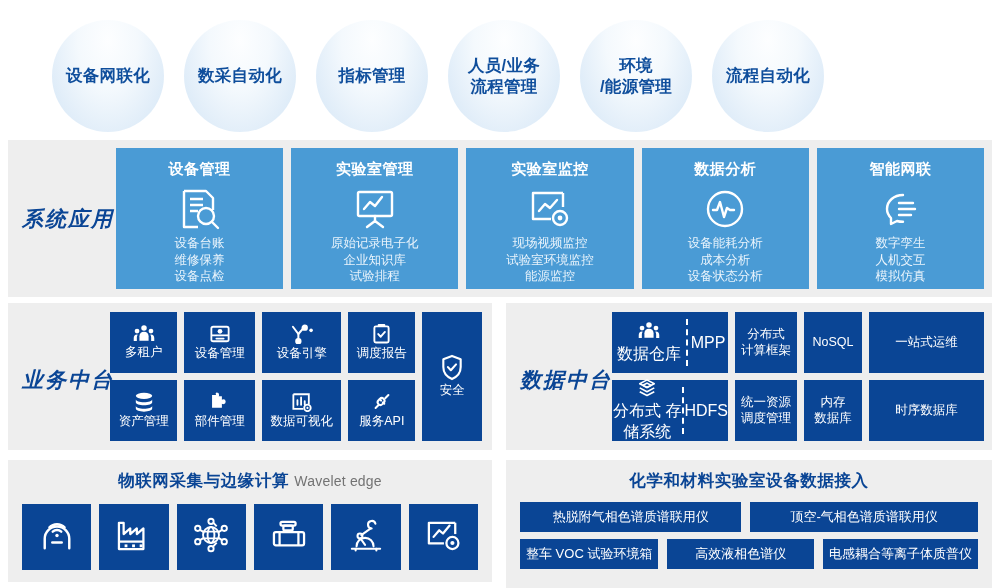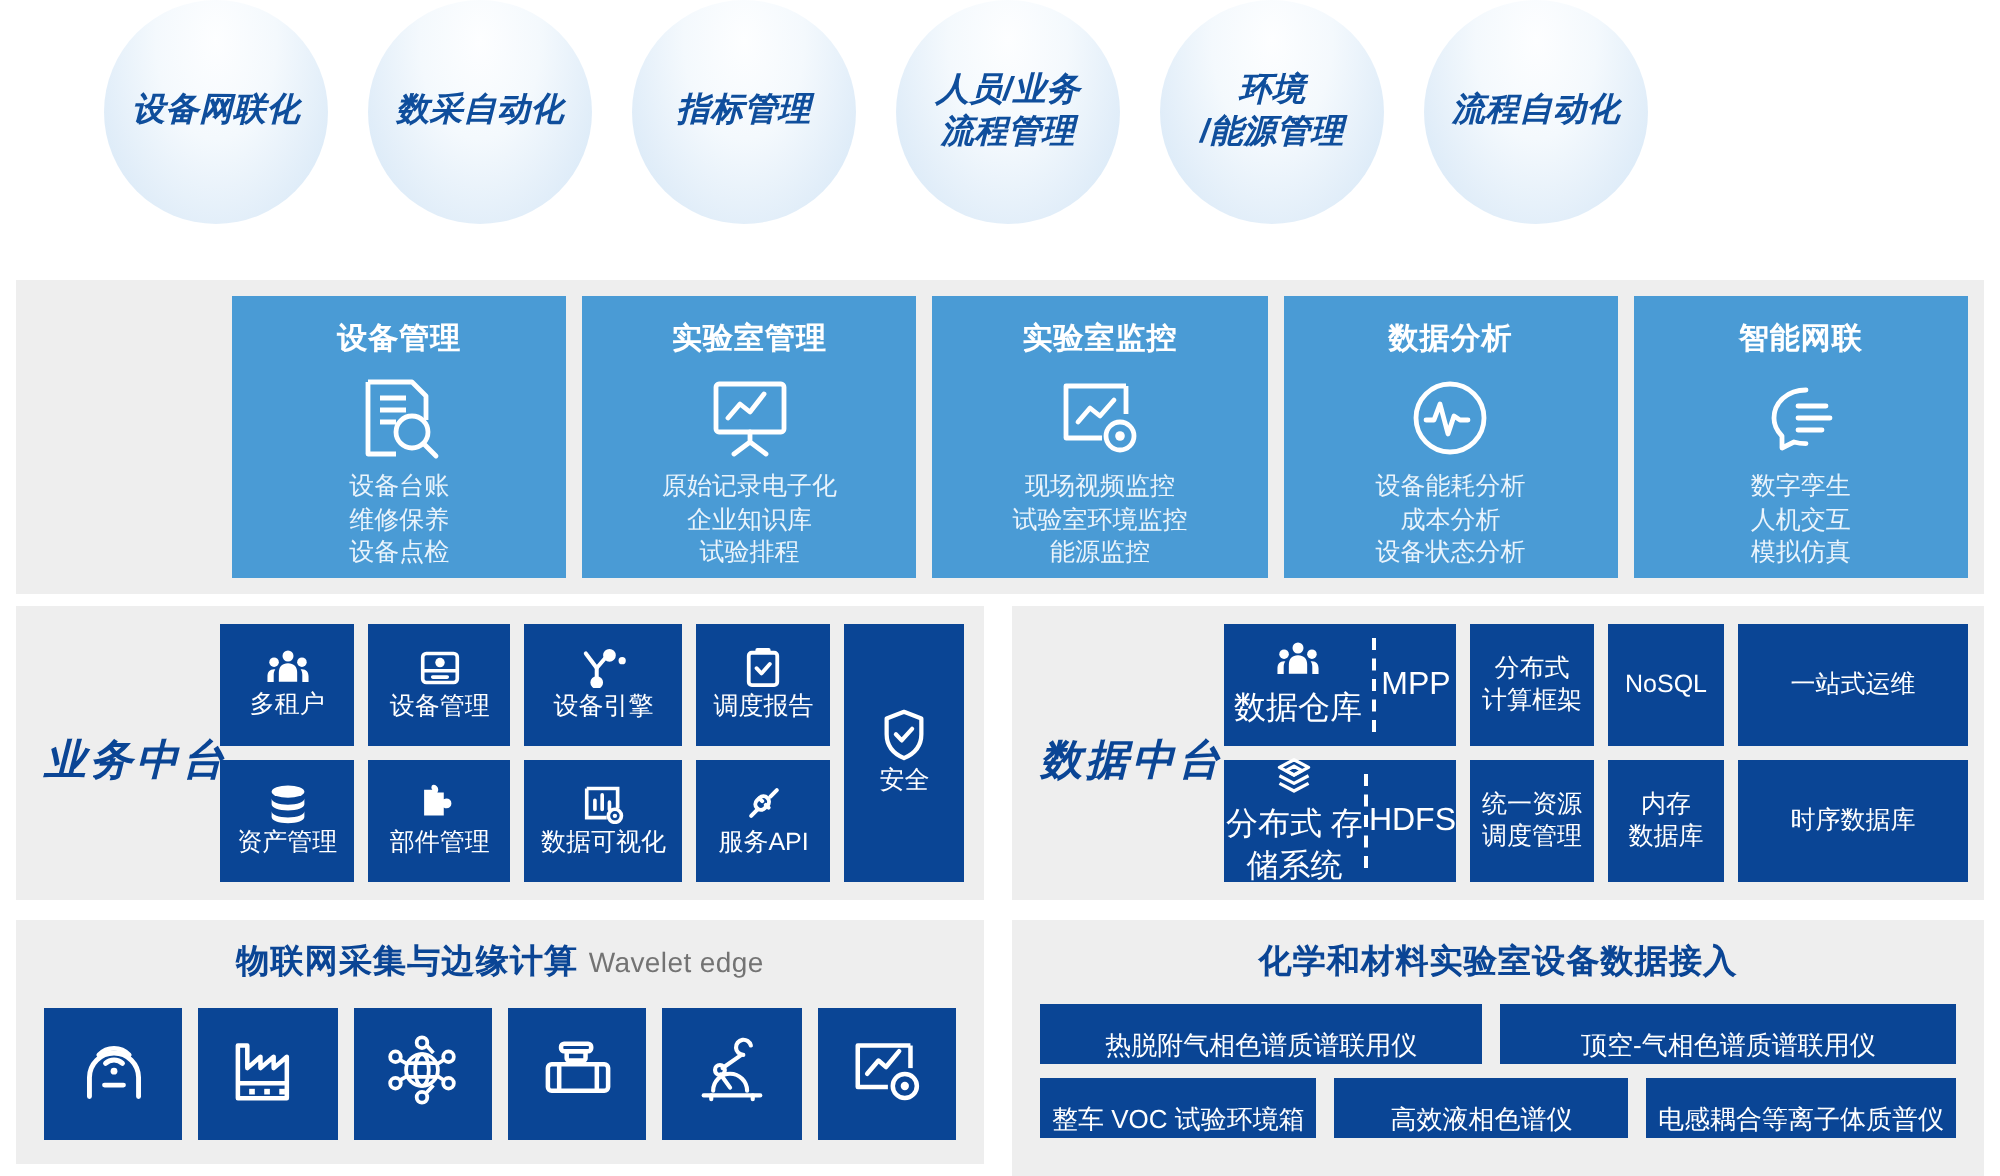--- a/index.html
+++ b/index.html
@@ -7,23 +7,22 @@
     width: 1000px; height: 588px;
     background: #ffffff;
     font-family: "Liberation Sans", "DejaVu Sans", sans-serif;
     overflow: hidden;
   }
   .page { position: relative; width: 1000px; height: 588px; }
 
   
   .caps {
     position: absolute; left: 0; top: 0; width: 876px; height: 132px;
-    display: flex; align-items: flex-start; justify-content: space-between;
+    display: flex; align-items: flex-end; justify-content: space-between;
     padding: 0 52px;
-    font-style: italic;
   }
   .cap {
     width: 112px; height: 112px; border-radius: 50%;
     background: radial-gradient(ellipse at 50% 18%, #fdfeff 0%, #f4f9fd 38%, #e2eef9 72%, #d3e6f6 100%);
     display: flex; align-items: center; justify-content: center;
     text-align: center;
   }
   .cap span {
     font-size: 16.5px; font-weight: bold; color: #0f4e9c;
     line-height: 1.28; letter-spacing: .3px; white-space: pre-line;
@@ -109,21 +108,21 @@
     width: 456px; height: 66px; display: flex; gap: 8px;
   }
   .iot-tile {
     flex: 1 1 0; background: #0a4595;
     display: flex; align-items: center; justify-content: center;
   }
   .lab-rows { position: absolute; left: 14px; top: 42px; width: 458px; }
   .lab-line { display: flex; gap: 9px; margin-bottom: 7px; }
   .lab-tile {
     background: #0a4595; color: #fff; height: 30px;
-    display: flex; align-items: flex-end; justify-content: center;
+    display: flex; align-items: center; justify-content: center;
     font-size: 13px; white-space: nowrap; padding: 0 6px;
   }
 </style>
 </head>
 <body>
 
 <div class="page">
 
   <div class="caps">
     <div class="cap">
@@ -142,20 +141,21 @@
     <div class="cap">
       <span>环境
 /能源管理</span>
     </div>
     <div class="cap">
       <span>流程自动化</span>
     </div>
   </div>
 
   <div class="panel" id="sec-sysapp"></div>
+  <div class="rowlabel" id="lbl-sysapp">系统应用</div>
 
   <div class="app-wrap" style="left:116px; top:148px;">
 
     <div class="app-card">
       <div class="app-title">设备管理</div>
       <div class="app-ico">
         <svg width="40" height="42" viewBox="0 0 40 42" fill="none" stroke="#fff" stroke-width="2.4">
           <path d="M4 3h22l7 7v12" stroke-linejoin="round"></path>
           <path d="M4 3v36h14" stroke-linejoin="round"></path>
           <path d="M10 11h13M10 17h13M10 23h8"></path>

